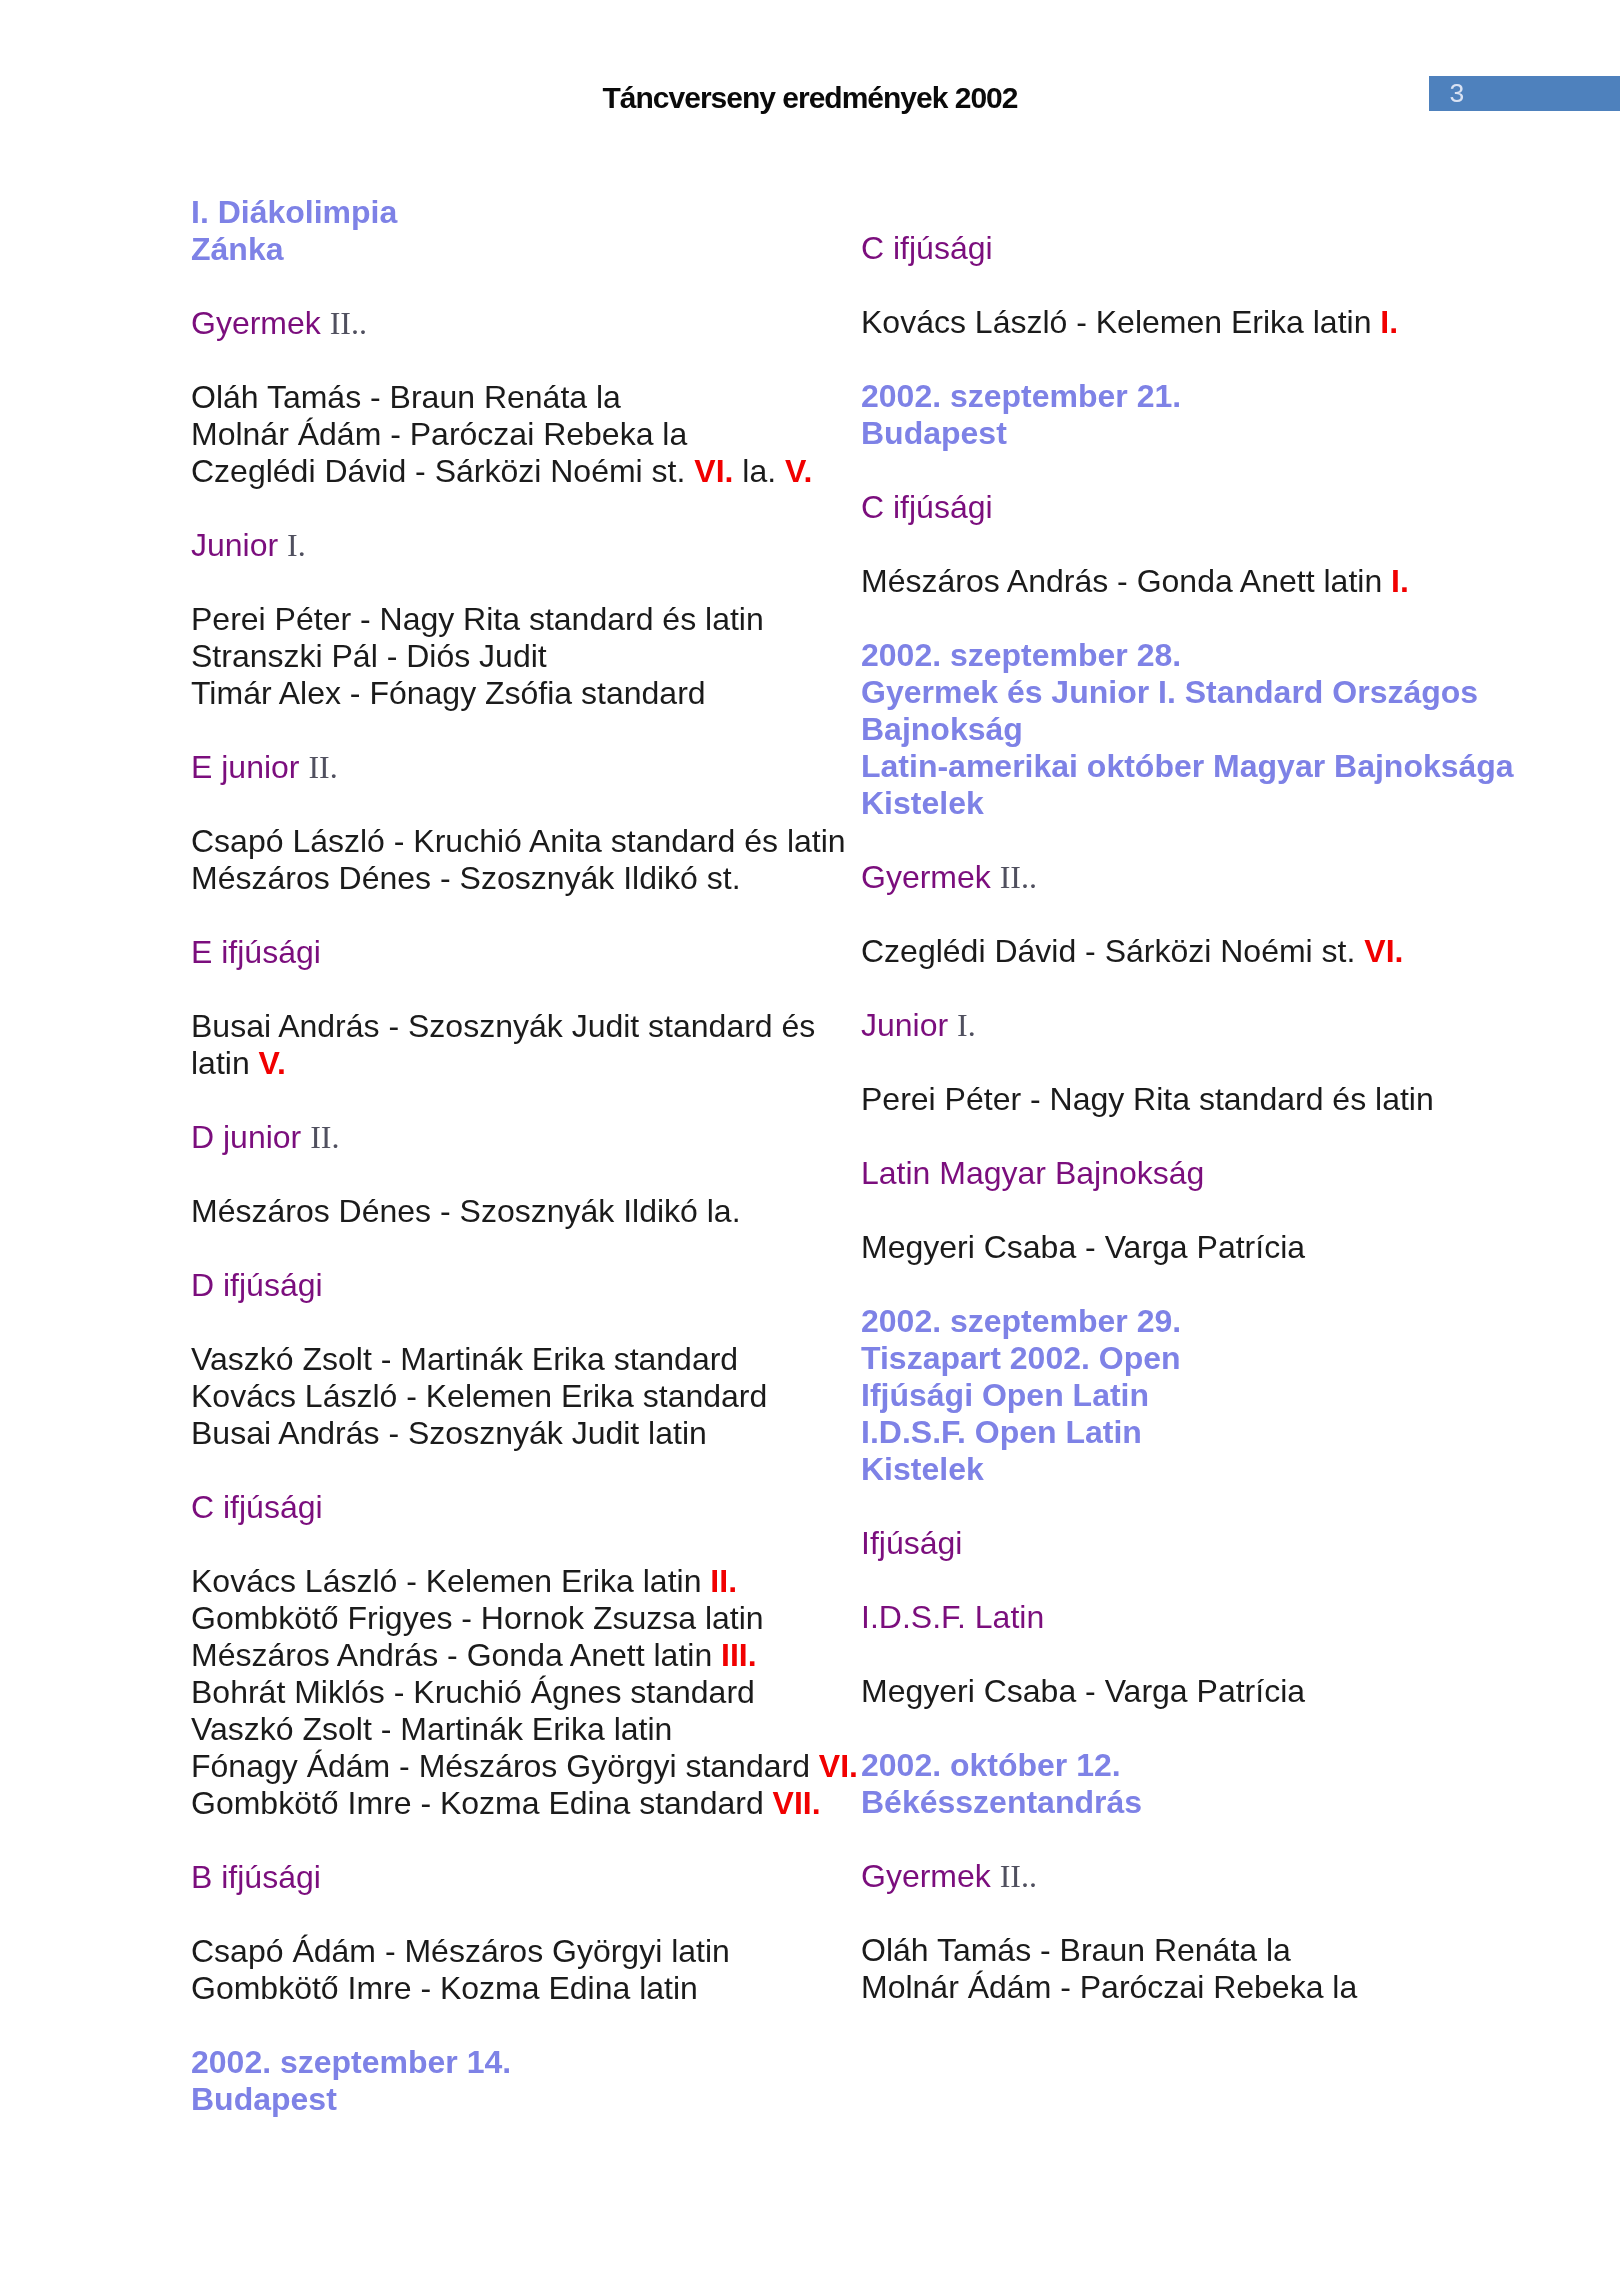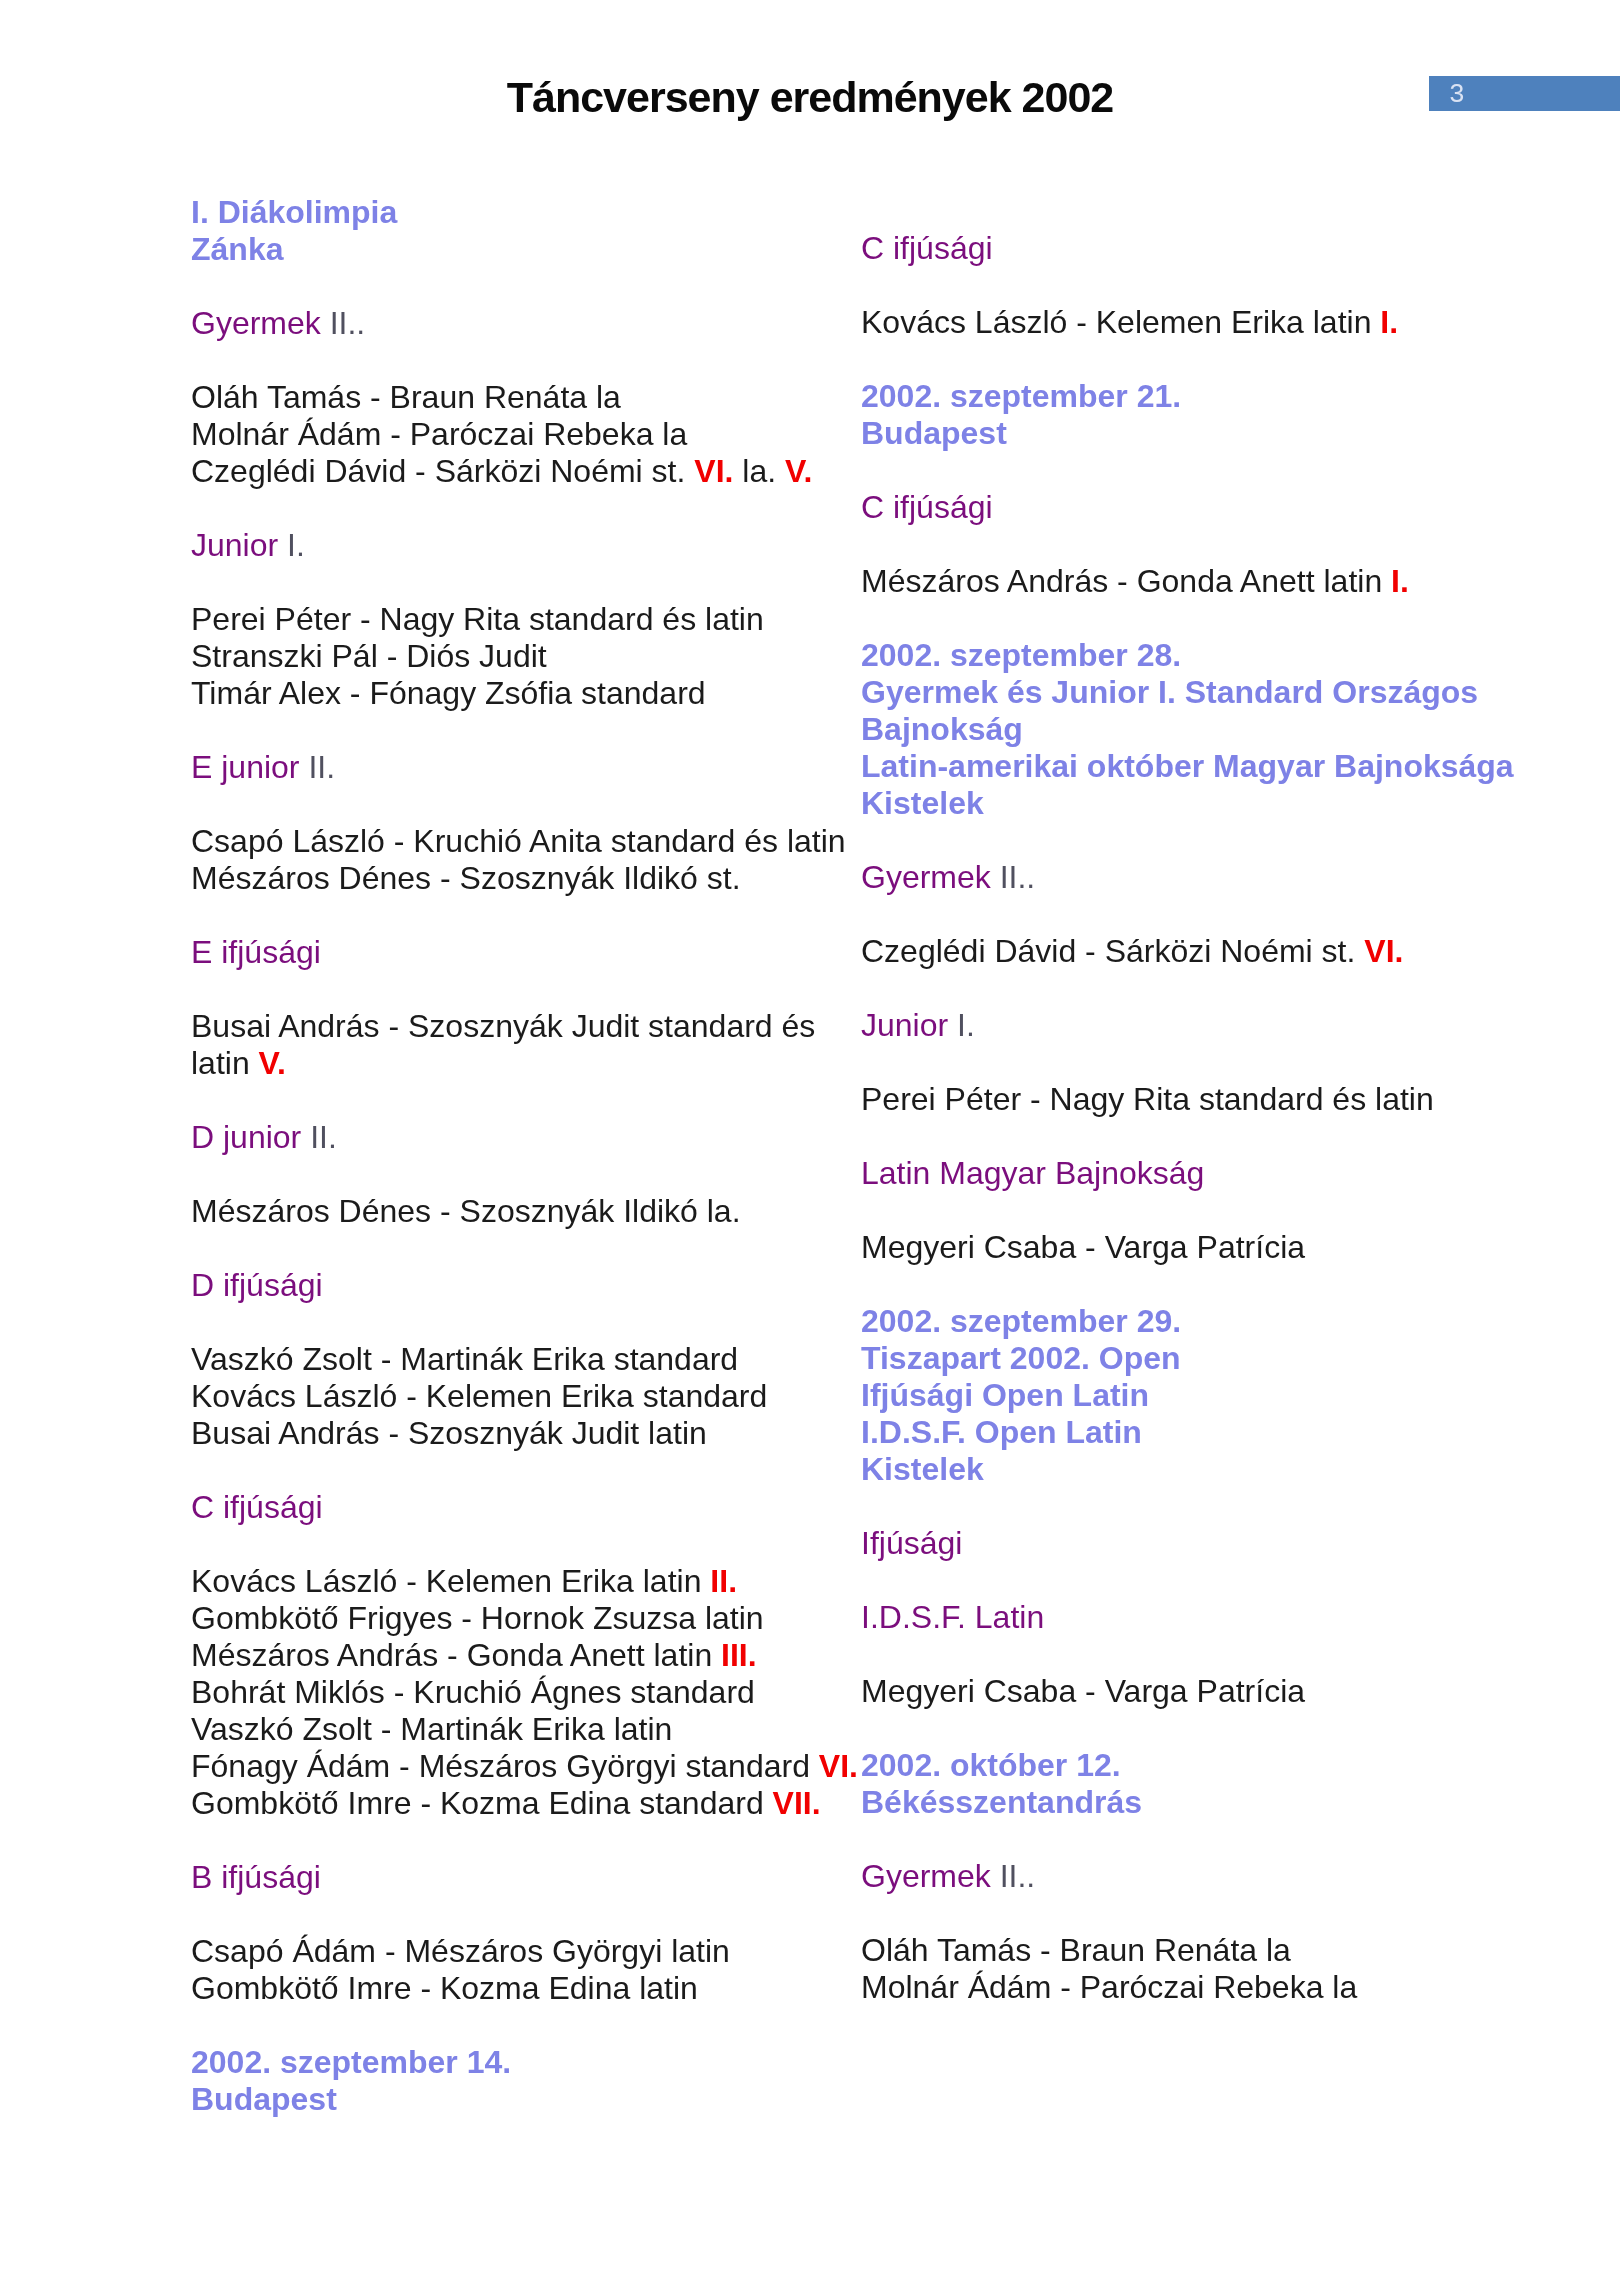--- a/index.html
+++ b/index.html
@@ -2,40 +2,40 @@
 <html><head>
 <meta charset="utf-8">
 <style>
   html,body{margin:0;padding:0;}
   body{
     width:1620px;height:2293px;position:relative;background:#ffffff;
     font-family:"Liberation Sans",sans-serif;overflow:hidden;
   }
   .page-title{
     position:absolute;top:74px;left:0;right:0;text-align:center;
-    font-size:43px;line-height:47px;font-weight:bold;letter-spacing:-1px;
+    font-size:30px;line-height:47px;font-weight:bold;letter-spacing:-1px;
     color:var(--title-color,#0a0a0a);
   }
   .page-num-box{
     position:absolute;left:1429px;right:0;top:76px;height:35px;
     background:var(--page-box,#4e81bd);
     color:var(--page-num,#d9e2f3);
     font-size:26.5px;line-height:35px;padding-left:20.6px;box-sizing:border-box;
   }
   .column{
     position:absolute;width:667px;font-size:32px;line-height:37px;
     white-space:nowrap;
   }
   .column-left{left:191px;top:194px;}
   .column-right{left:861px;top:230px;}
   .block{margin:0 0 37px 0;}
   .block-date{color:var(--date-color,#7e82e6);font-weight:bold;}
   .block-category{color:var(--category-color,#7b0e7d);}
   .block-result{color:var(--body-color,#1b1b1b);}
-  .seg-suffix{color:var(--suffix-color,#50505f);}
+  .seg-suffix{color:var(--suffix-color,#50505f);font-family:Liberation Serif, serif;}
   .seg-red{color:var(--red-color,#f10000);font-weight:bold;}
 </style>
 </head>
 <body style="--title-color: #0a0a0a; --body-color: #1b1b1b; --date-color: #7e82e6; --category-color: #7b0e7d; --suffix-color: #50505f; --red-color: #f10000; --page-box: #4e81bd; --page-num: #d9e2f3;">
 
 <div class="page-title">Táncverseny eredmények 2002</div>
 
 <div class="page-num-box">
   <span>3</span>
 </div>

